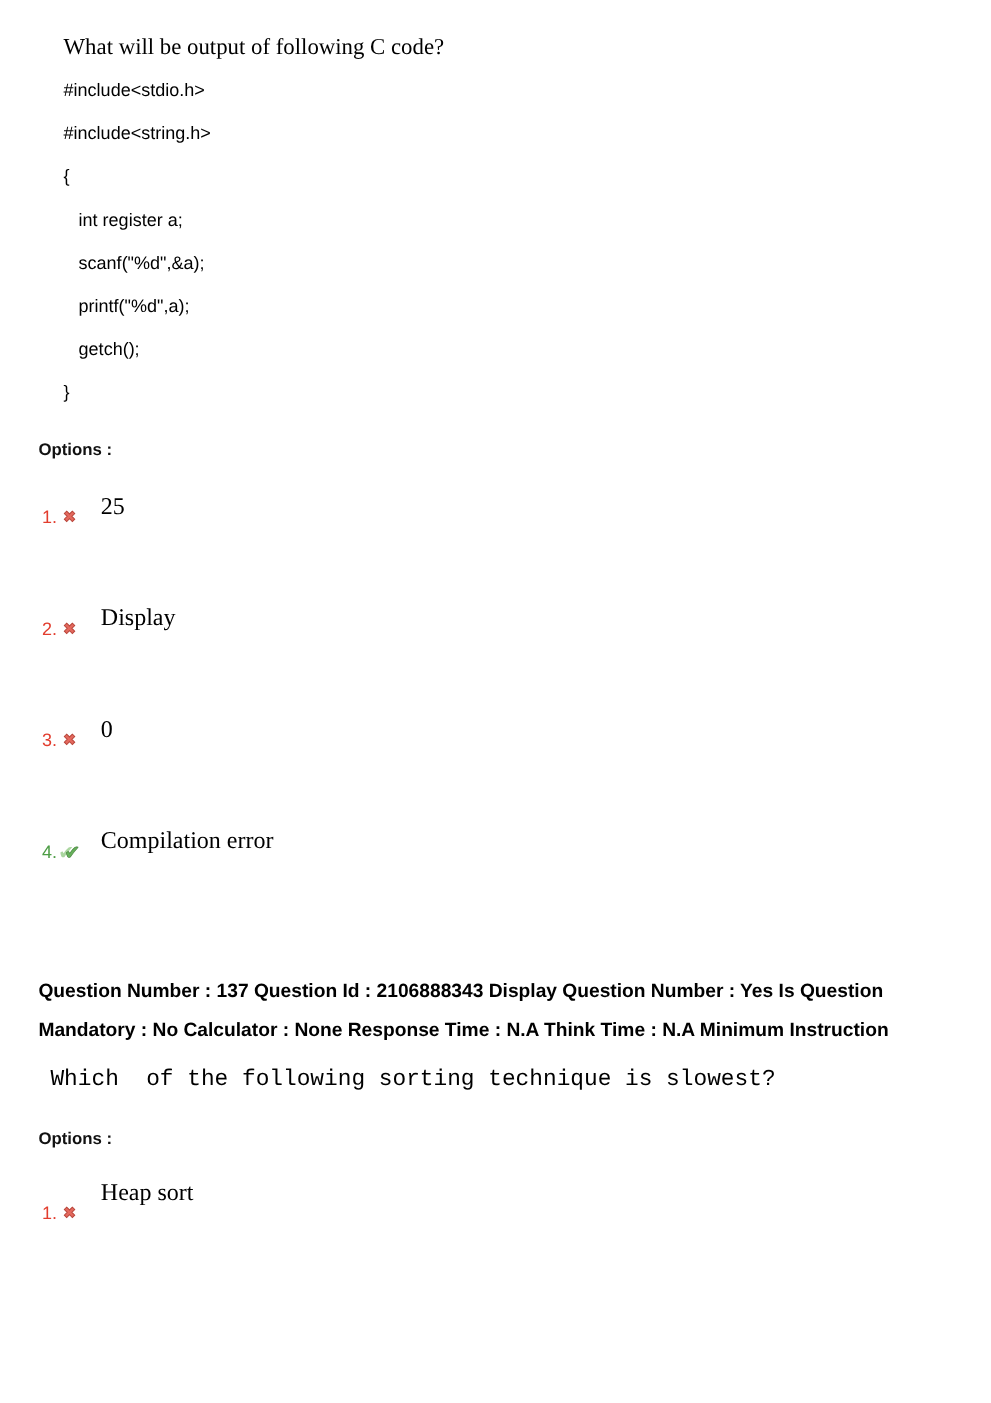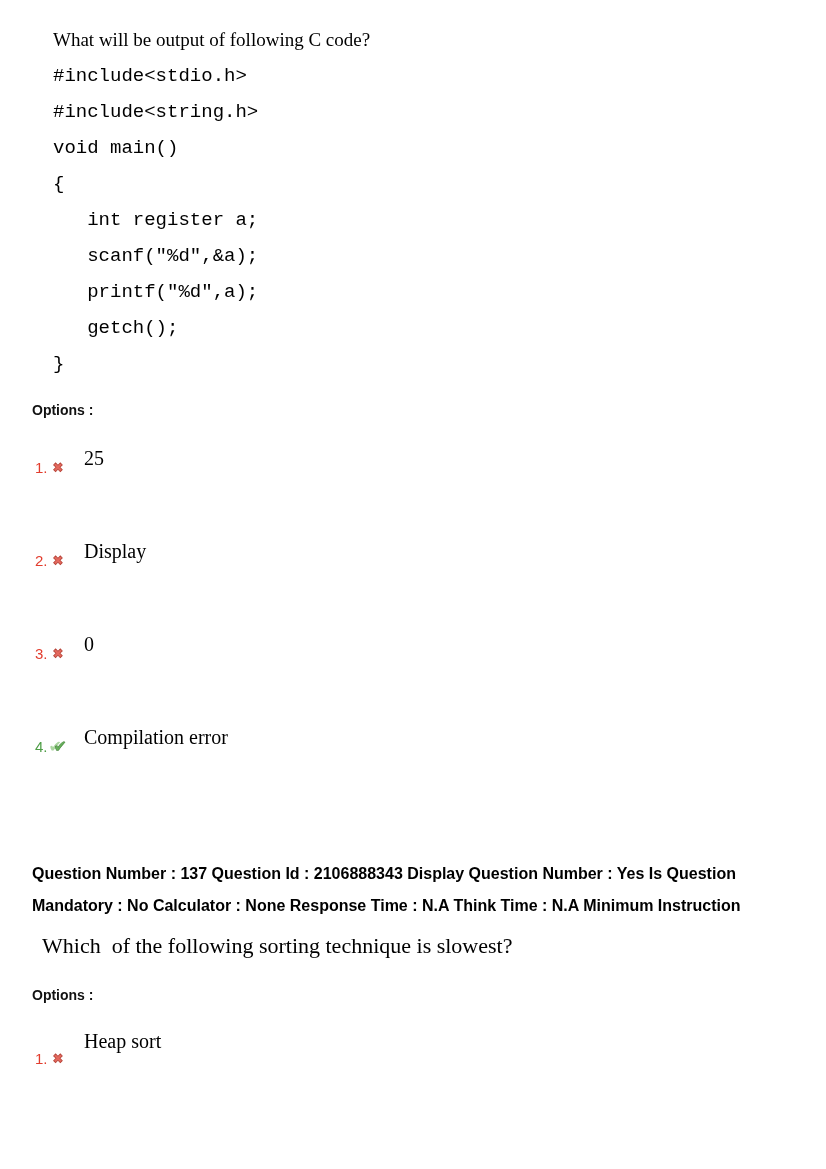--- a/index.html
+++ b/index.html
@@ -15,22 +15,22 @@
   }
   
   .q-text{
     font-family:"Liberation Serif","DejaVu Serif",serif;
     font-size:19px;line-height:20px;
     margin:0 0 0 21px;
     white-space:pre-wrap;
   }
   .code-block{margin:8px 0 0 21px;}
   .code-line{
-    font-family:Liberation Mono, monospace;
-    font-size:19px;line-height:36px;
+    font-family:Liberation Sans, sans-serif;
+    font-size:15px;line-height:36px;
     white-space:pre;
   }
   
   .options-label{
     font-family:"Liberation Sans",sans-serif;
     font-weight:700;font-size:14px;line-height:20px;
     color:#111;
     margin:18px 0 0 0;
   }
   
@@ -60,46 +60,45 @@
     position:relative;display:inline-block;
     width:20px;height:17px;
     font-family:"DejaVu Sans",sans-serif;
     font-size:16px;line-height:17px;
   }
   .icon-correct .chk{position:absolute;top:0;}
   .icon-correct .chk-back{left:-4px;color:var(--correct-icon-back,#abd6a0);}
   .icon-correct .chk-front{left:1px;color:var(--correct-icon,#66b05a);-webkit-text-stroke:0.5px #3c7a33;}
   
   .meta{
-    margin:46px 0 0 0;
+    margin:35px 0 0 0;
     font-weight:700;font-size:16px;line-height:32px;
     color:#000;white-space:nowrap;
   }
   
   .q2-text{
-    font-family:Liberation Serif, serif;
-    font-size:22px;line-height:22px;
+    font-family:Liberation Mono, monospace;
+    font-size:19px;line-height:22px;
     margin:13px 0 12px 10px;
     white-space:pre-wrap;
   }
   .options-label--q2{margin-top:28px;}
   .options--q2{margin-top:16px;}
 </style>
 </head>
 <body>
 
 <div class="page">
 
   <section>
     <p class="q-text">What will be output of following C code?</p>
 
     <div class="code-block">
       <div class="code-line">#include&lt;stdio.h&gt;</div>
       <div class="code-line">#include&lt;string.h&gt;</div>
-      <div class="code-line">void main()</div>
       <div class="code-line">{</div>
       <div class="code-line">   int register a;</div>
       <div class="code-line">   scanf("%d",&amp;a);</div>
       <div class="code-line">   printf("%d",a);</div>
       <div class="code-line">   getch();</div>
       <div class="code-line">}</div>
     </div>
 
     <h3 class="options-label">Options :</h3>
 

